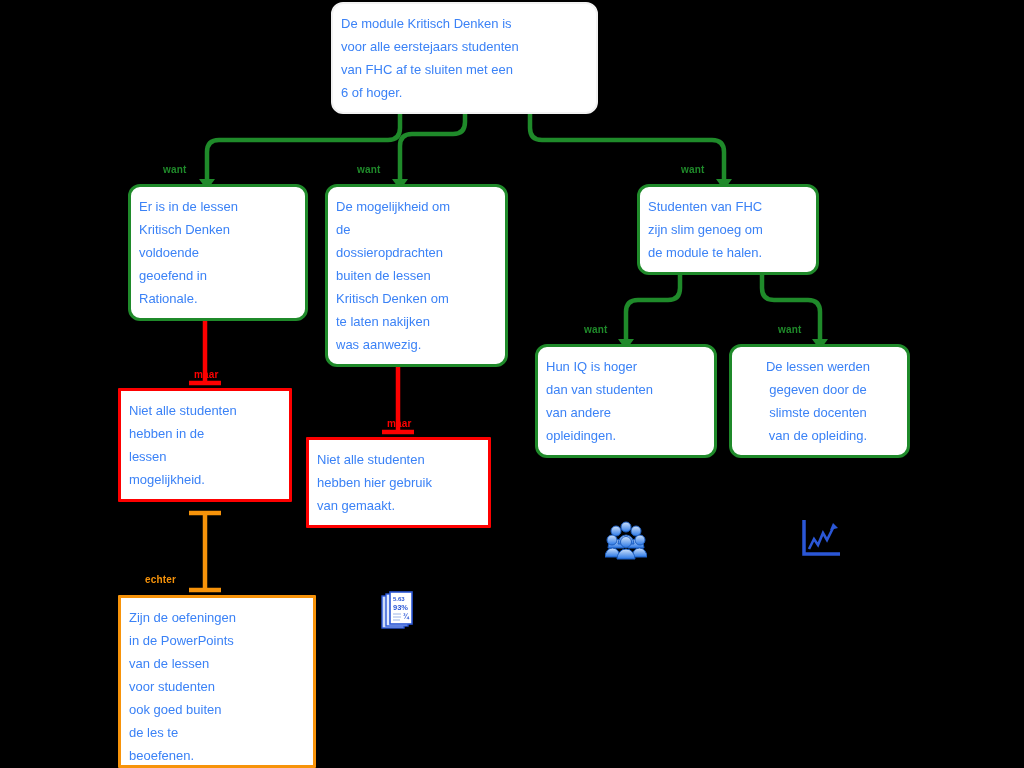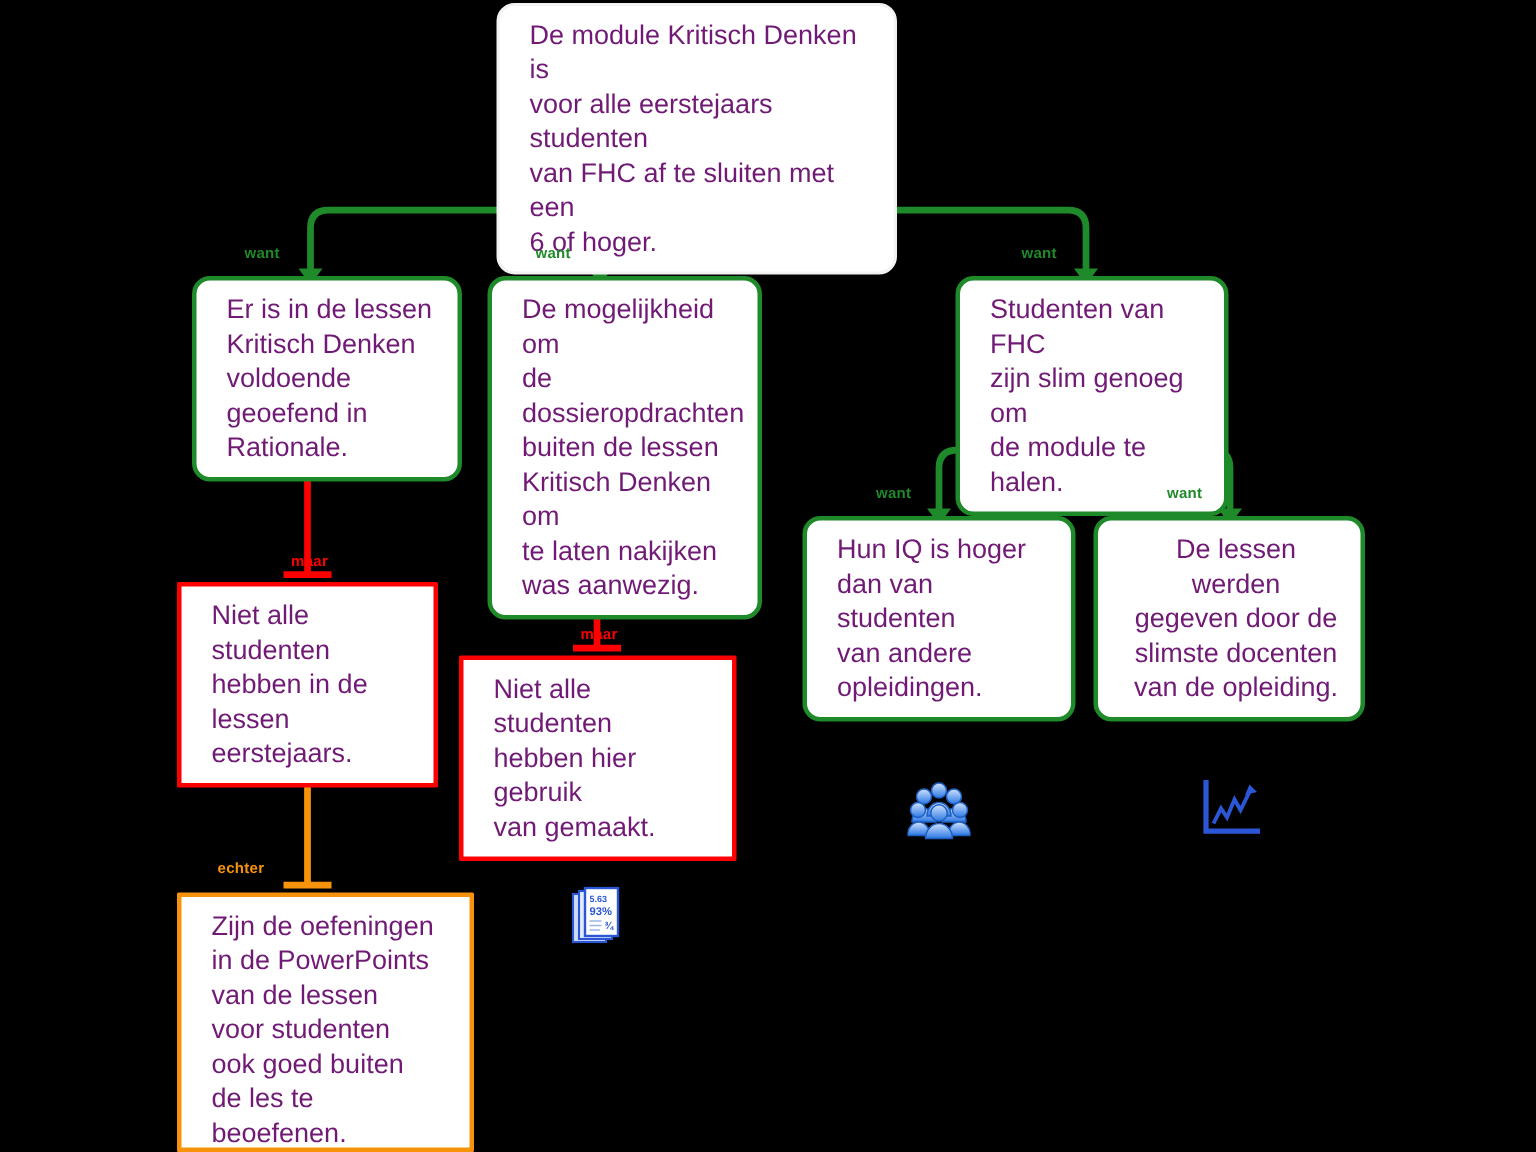--- a/index.html
+++ b/index.html
@@ -2,22 +2,22 @@
 <html><head>
 <meta charset="utf-8">
 <style>
   html,body{margin:0;padding:0;background:#000;}
   body{width:1024px;height:768px;overflow:hidden;
        font-family:"Liberation Sans","DejaVu Sans",sans-serif;}
   #stage{position:relative;width:1024px;height:768px;background:#000000;}
 
   
   .node{position:absolute;background:#ffffff;box-sizing:border-box;
-        color:#701a75;line-height:23px;font-size:18px;
-        padding:8px 11px 8px 20px;}
+        color:#3b82f6;line-height:23px;font-size:13px;
+        padding:8px 11px 8px 8px;}
   .node.green{border:3px solid #1f8a2a;border-radius:12px;}
   .node.root {border:2px solid #f2f2f2;border-radius:12px;}
   .node.red  {border:3px solid #fe0000;border-radius:1px;}
   .node.orange{border:3px solid #f7930a;border-radius:1px;}
   .node span{display:block;}
 
   
   .clabel{position:absolute;font-size:10px;font-weight:bold;
           letter-spacing:.2px;white-space:nowrap;}
   .clabel.want{color:#1f8a2a;}
@@ -114,21 +114,21 @@
   <div class="node green" style="left:637px;top:184px;width:182px;">
     <span>Studenten van FHC</span>
     <span>zijn slim genoeg om</span>
     <span>de module te halen.</span>
   </div>
 
   <div class="node red" style="left:118px;top:388px;width:174px;">
     <span>Niet alle studenten</span>
     <span>hebben in de</span>
     <span>lessen</span>
-    <span>eerstejaars.</span>
+    <span>mogelijkheid.</span>
   </div>
 
   <div class="node red" style="left:306px;top:437px;width:185px;">
     <span>Niet alle studenten</span>
     <span>hebben hier gebruik</span>
     <span>van gemaakt.</span>
   </div>
 
   <div class="node orange" style="left:118px;top:595px;width:198px;height:173px;">
     <span>Zijn de oefeningen</span>

